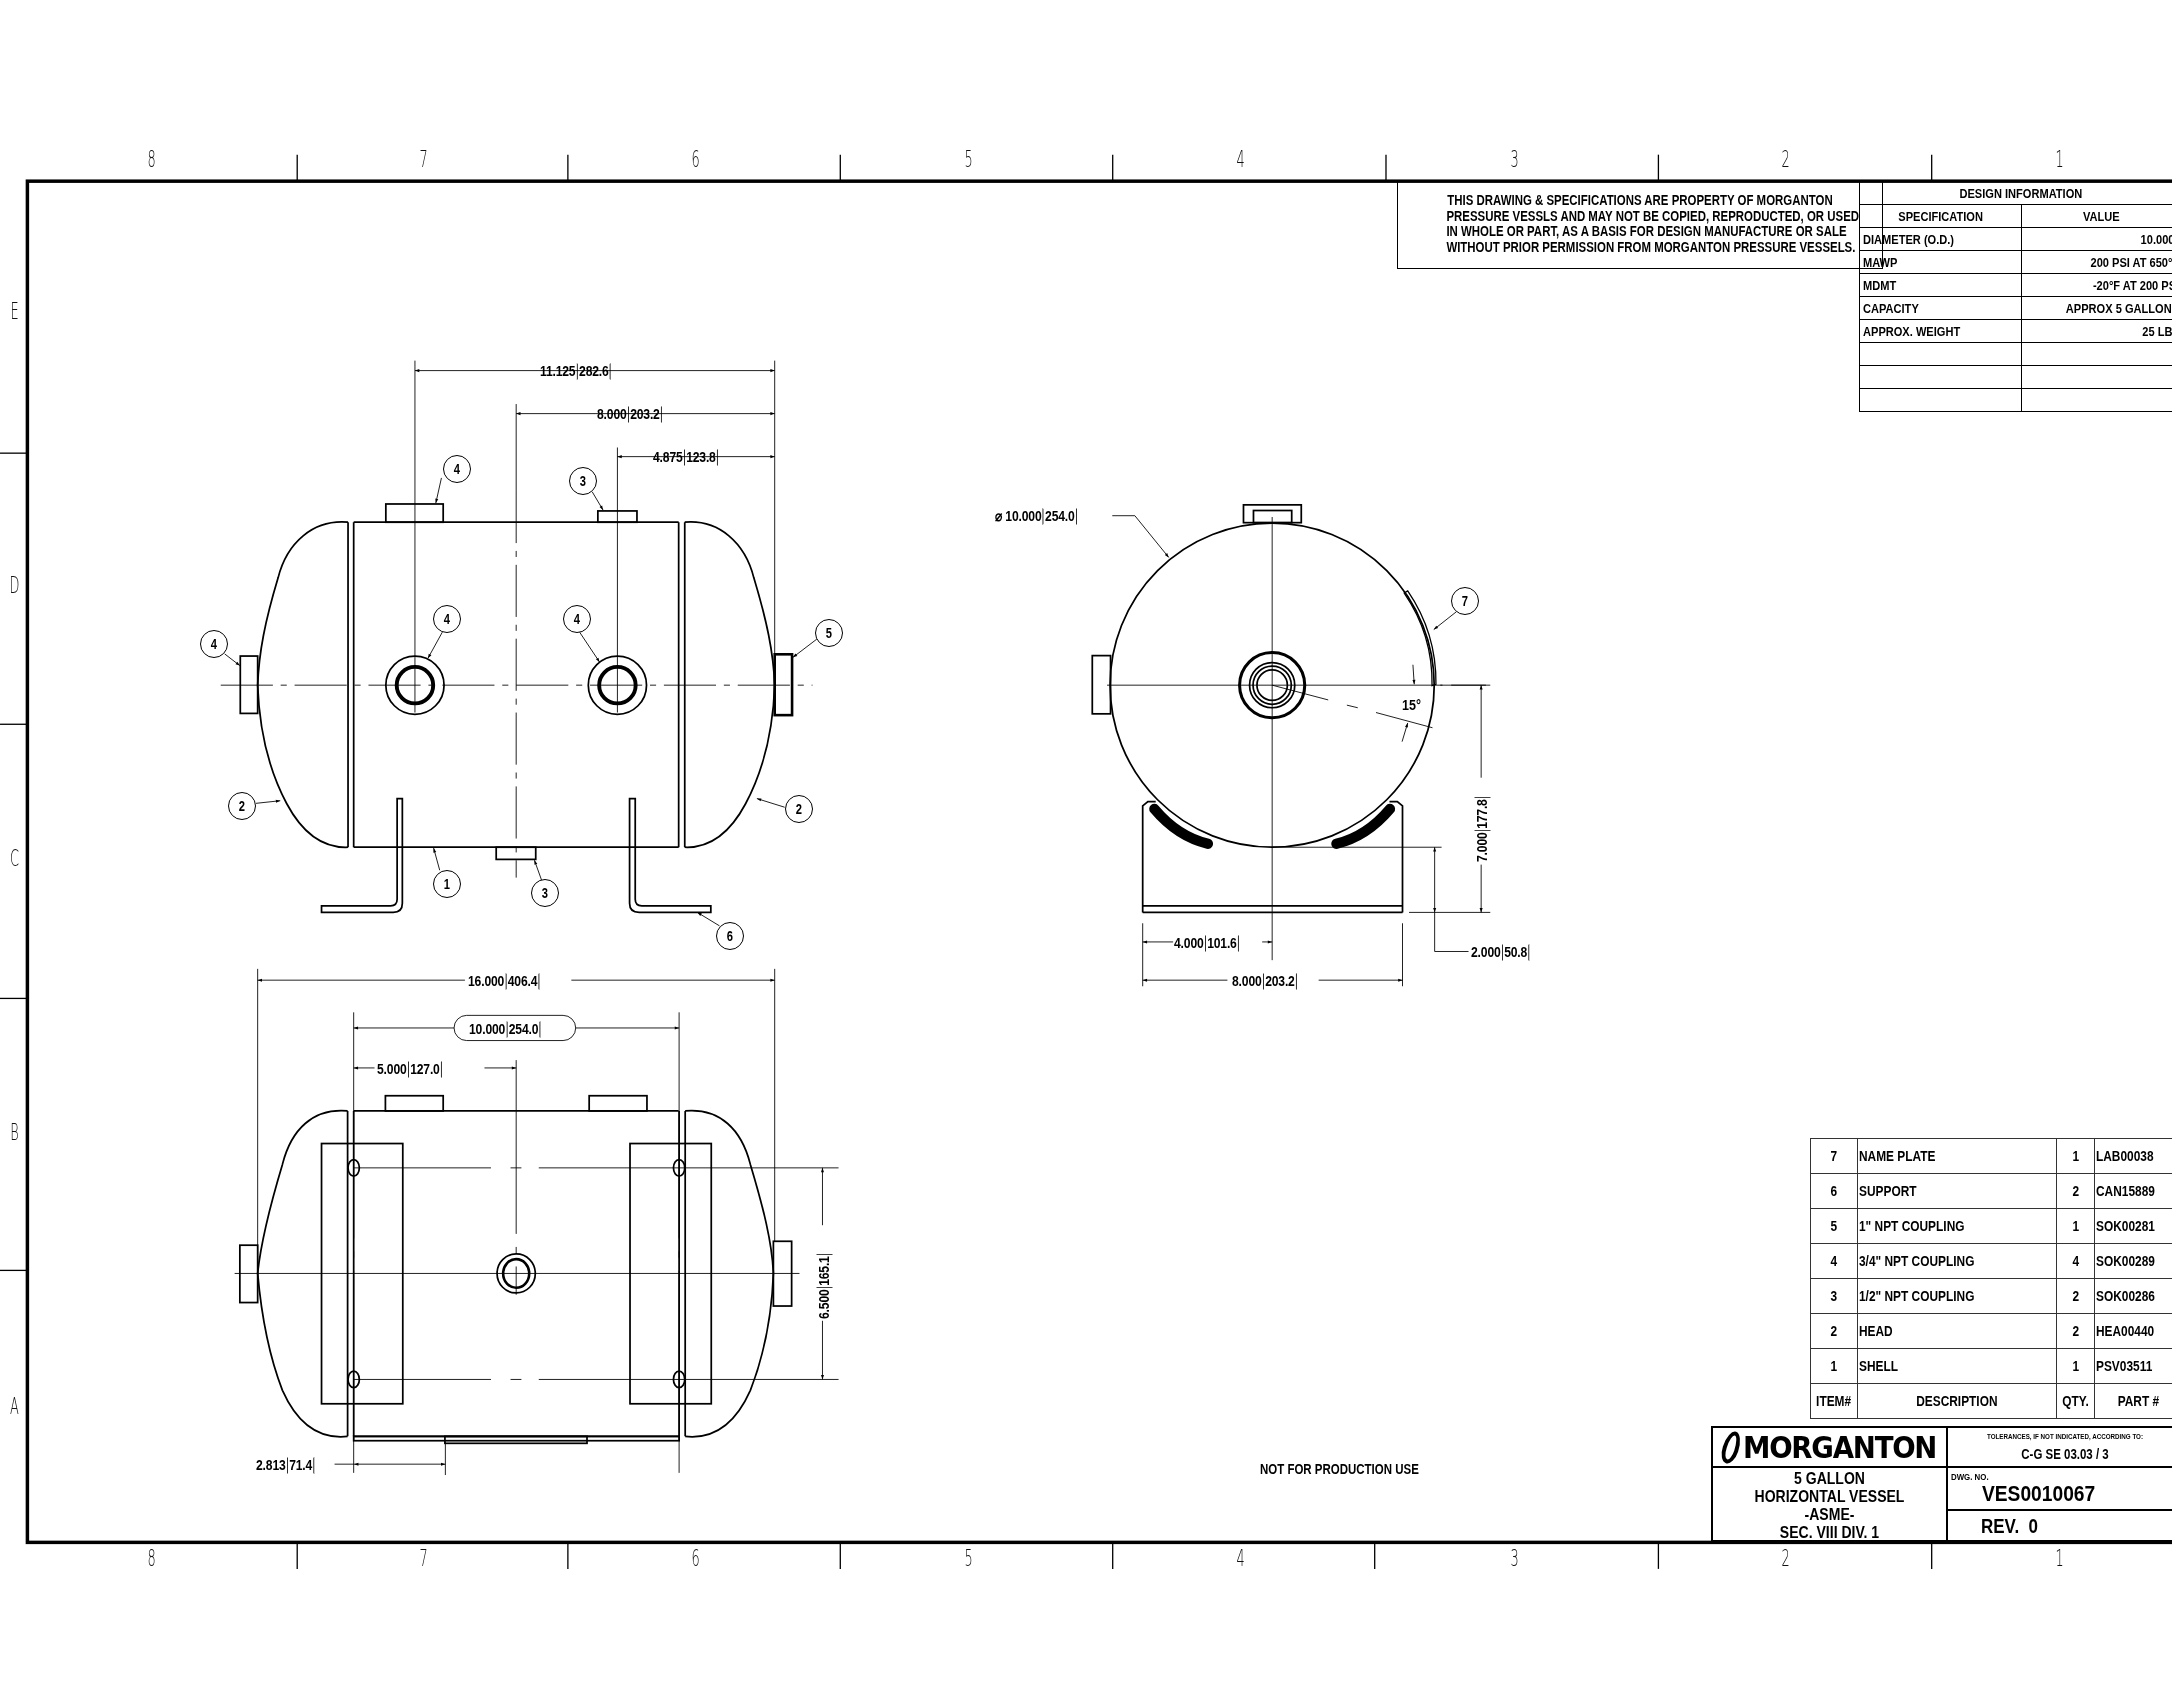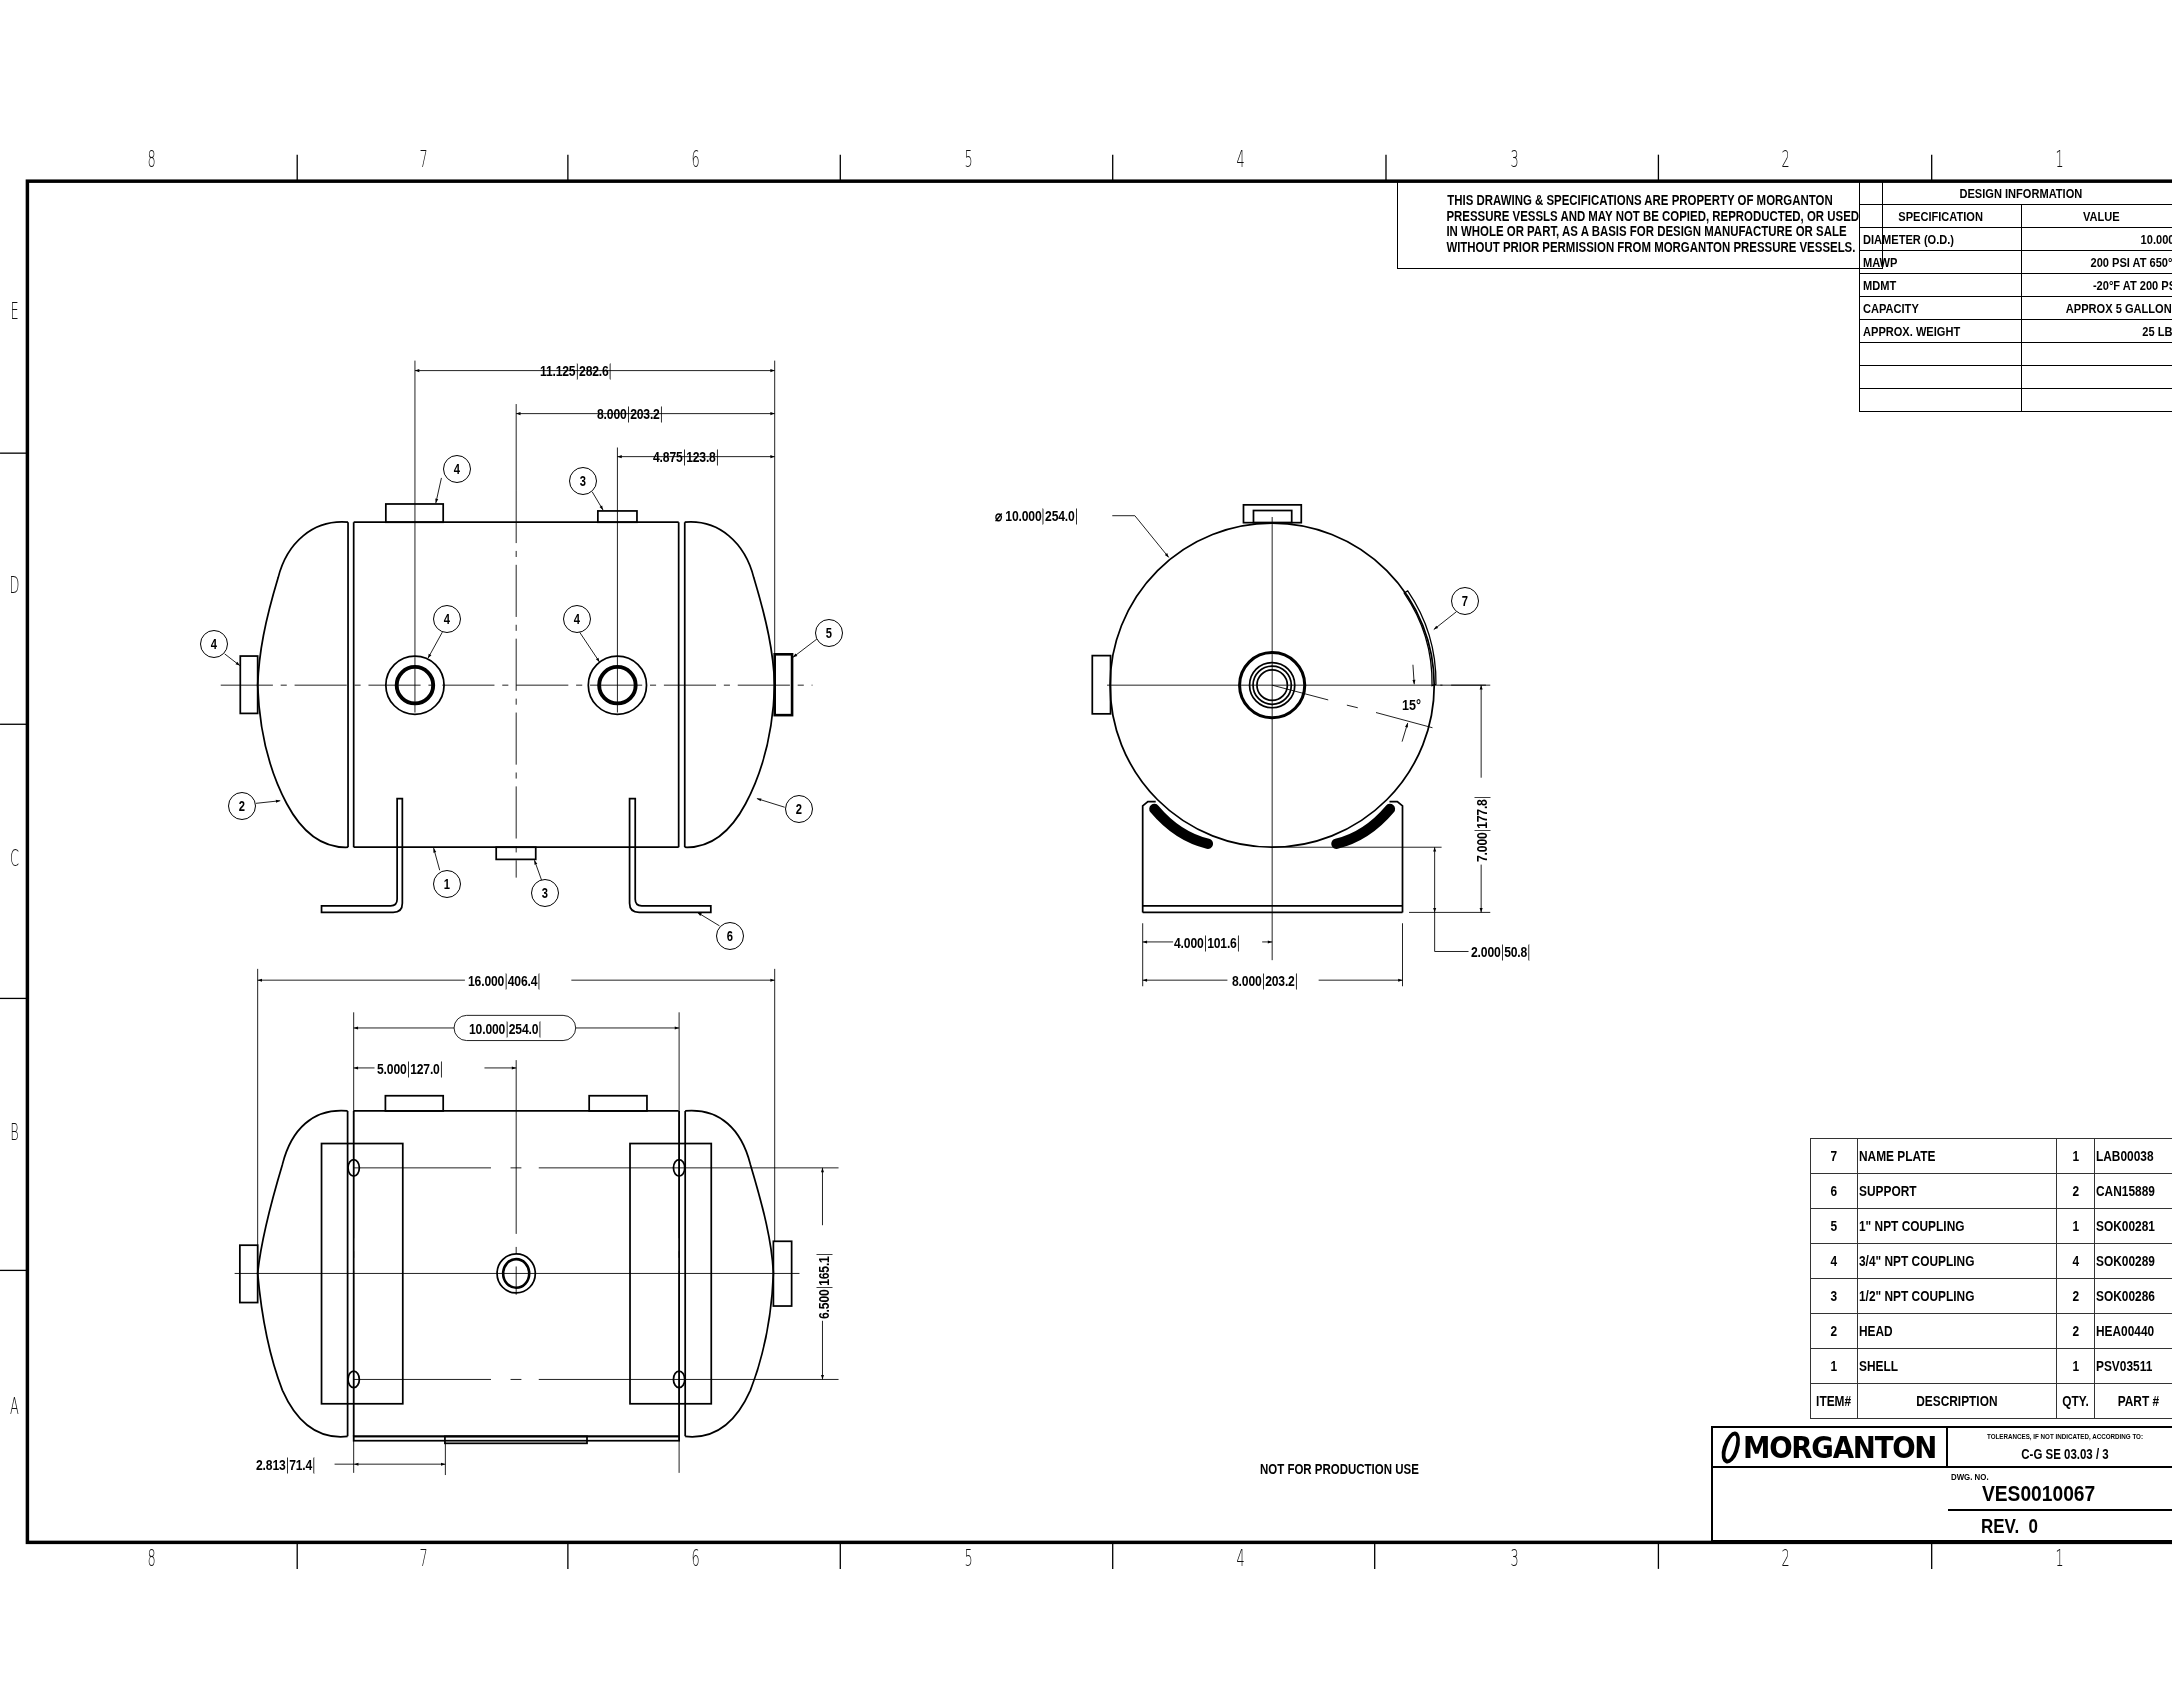--- a/index.html
+++ b/index.html
@@ -483,20 +483,26 @@
 
 <div class="tb">
   <div class="cell tb-logo">
     <div class="logo-mark"></div>
     <div class="logo-text">MORGANTON</div>
   </div>
   <div class="cell tb-tol">
     <div class="l1">TOLERANCES, IF NOT INDICATED, ACCORDING TO:</div>
     <div class="l2">C-G SE 03.03 / 3</div>
   </div>
+  <div class="cell tb-title">
+    <div>5 GALLON</div>
+    <div>HORIZONTAL VESSEL</div>
+    <div>-ASME-</div>
+    <div>SEC. VIII DIV. 1</div>
+  </div>
   <div class="cell tb-dwg">
     <div class="lab">DWG. NO.</div>
     <div class="num">VES0010067</div>
   </div>
   <div class="cell tb-rev">
     <span>REV.  0</span>
   </div>
 </div>
 
 

